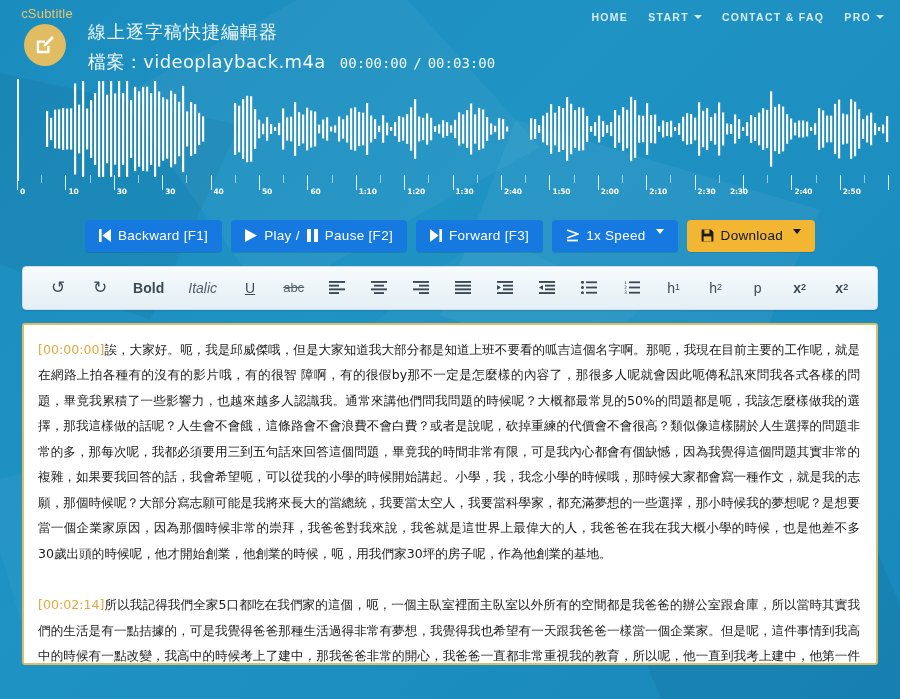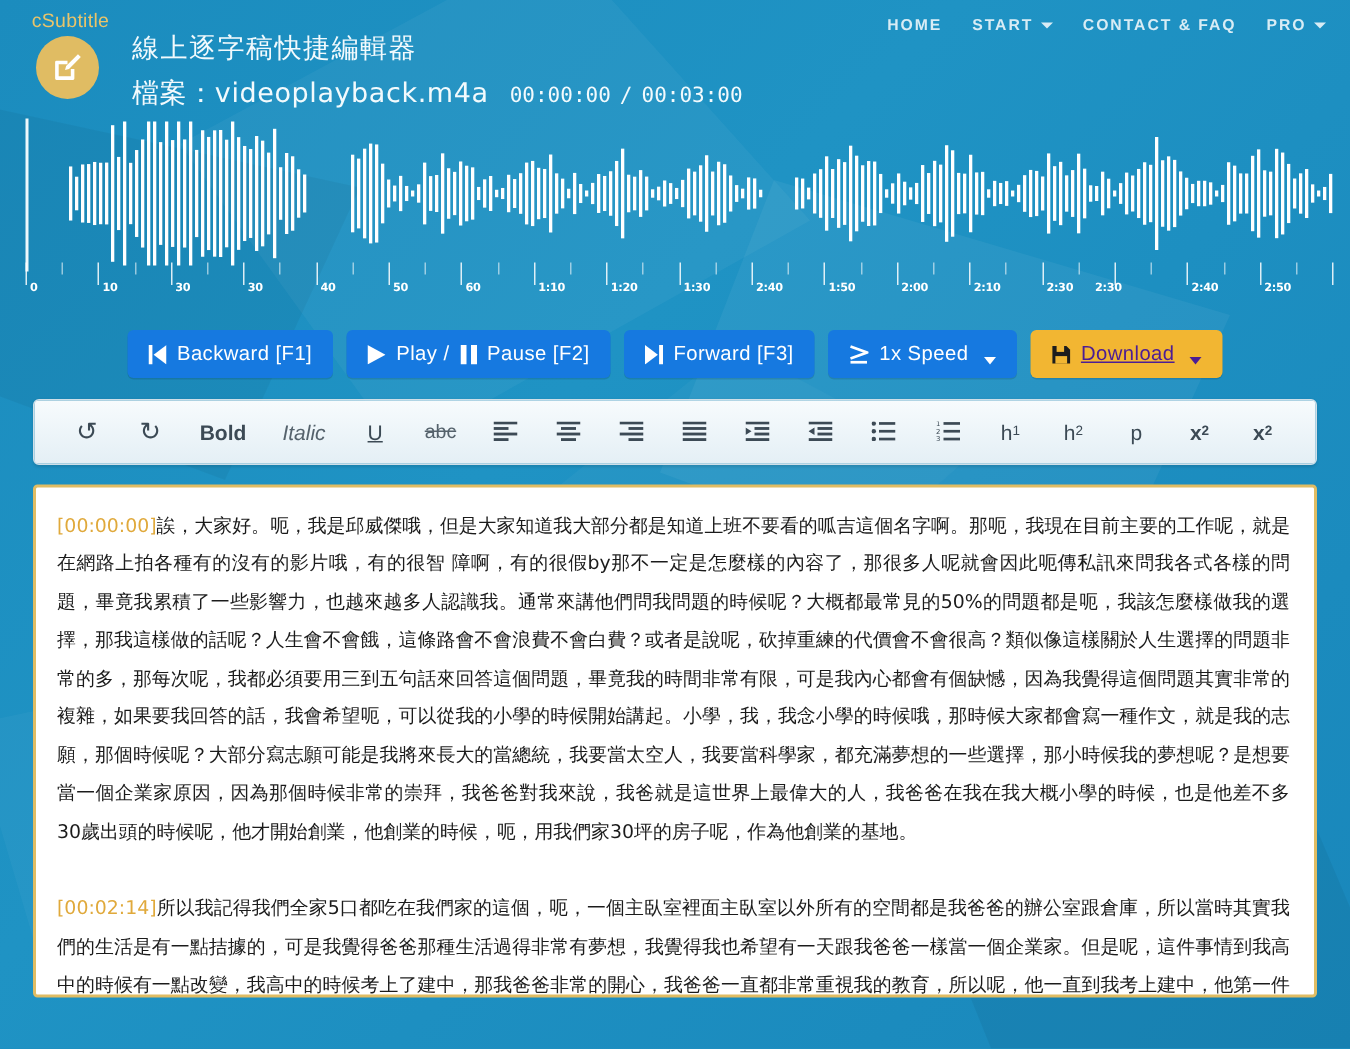--- a/index.html
+++ b/index.html
@@ -191,28 +191,28 @@
   }
   .btn {
     border: none;
     border-radius: 4px;
     font-size: 13.5px;
     padding: 9px 14px;
     color: #ffffff;
     background: #1679e0;
     cursor: pointer;
     display: flex;
-    align-items: flex-end;
+    align-items: flex-start;
     gap: 7px;
     font-family: "Liberation Sans", sans-serif;
     line-height: 1;
     letter-spacing: .3px;
     box-shadow: 0 1px 0 rgba(0,0,0,.12);
   }
-  .btn.gold { background: #f2b632; color: #4c1d95; text-decoration: underline; }
+  .btn.gold { background: #f2b632; color: #0f172a; }
   .btn .glyph { display: inline-flex; align-items: center; }
   .btn .caret-d {
     width: 0; height: 0;
     border-left: 4px solid transparent;
     border-right: 4px solid transparent;
     border-top: 5px solid currentColor;
     margin-left: 3px;
   }
 
   

